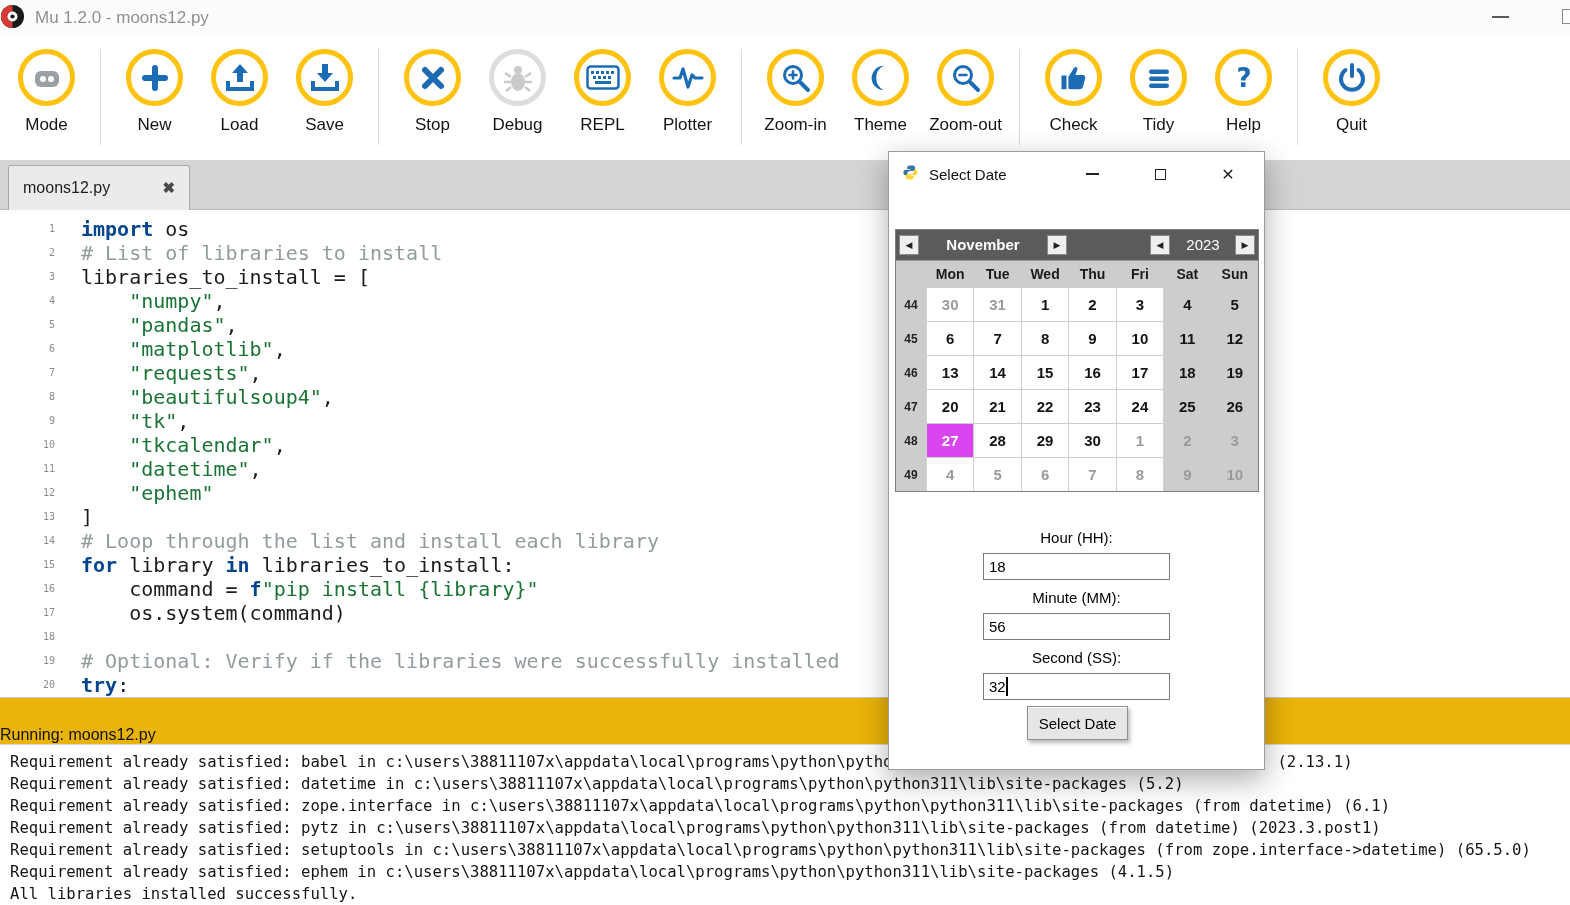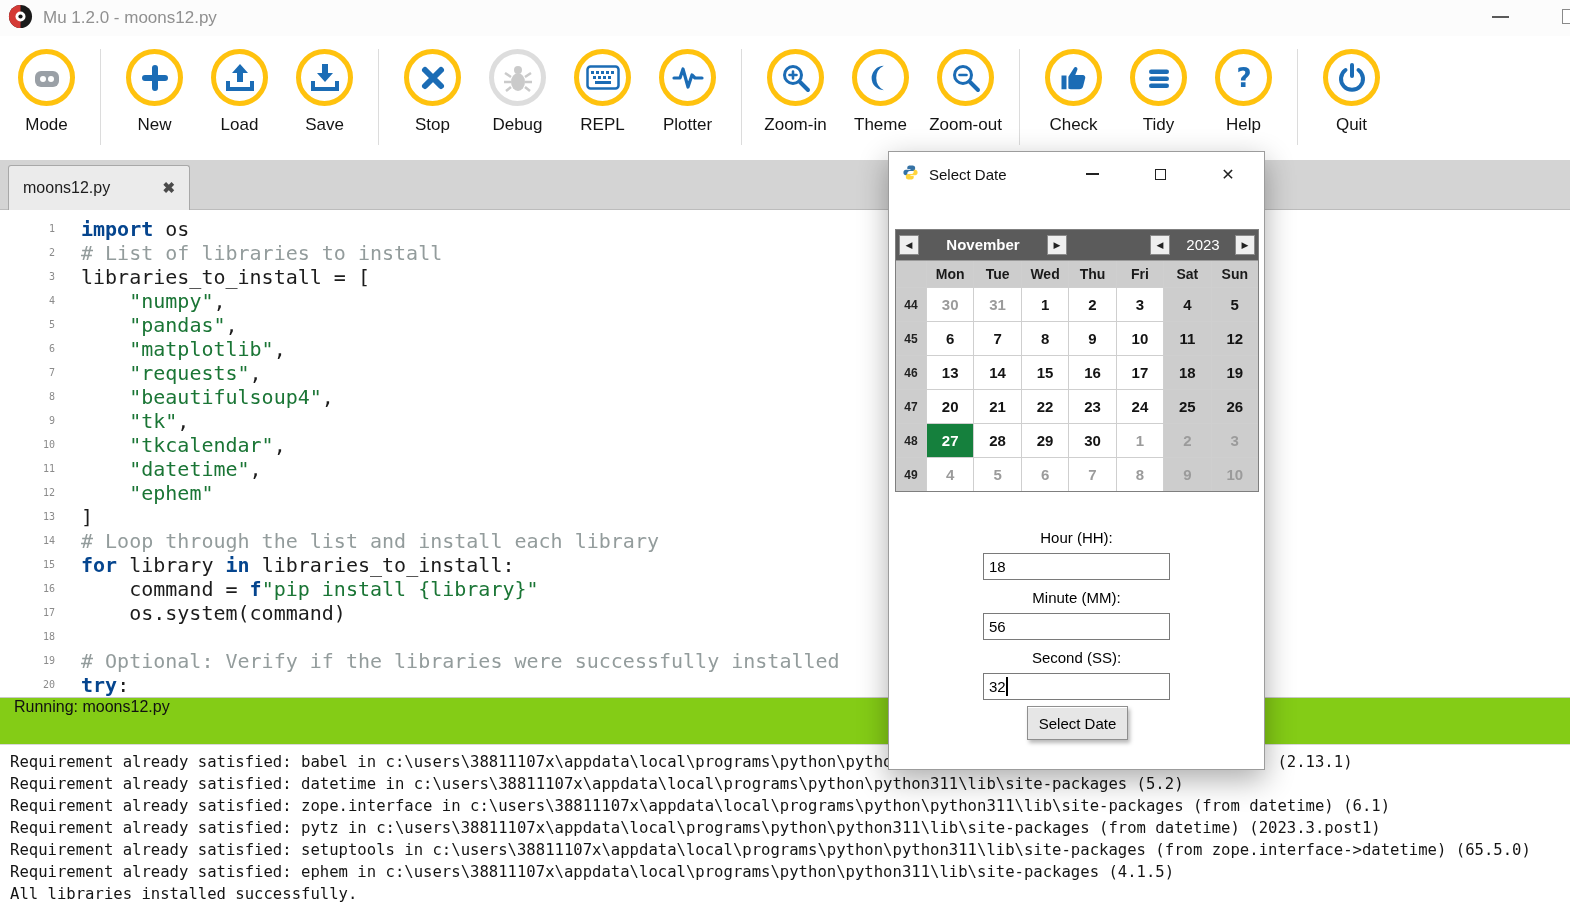--- a/index.html
+++ b/index.html
@@ -1,20 +1,20 @@
 <!DOCTYPE html>
 <html><head>
 <meta charset="utf-8">
 <style>
   *{margin:0;padding:0;box-sizing:border-box}
   html,body{width:1570px;height:905px;overflow:hidden;background:#fff;font-family:"Liberation Sans",sans-serif}
   #stage{position:relative;width:1570px;height:905px;background:#fff;overflow:hidden}
 
   
-  .titlebar{position:absolute;left:0;top:0;width:100%;height:36px;background:#fcfcfc;display:flex;align-items:center;padding-left:8px}
+  .titlebar{position:absolute;left:0;top:0;width:100%;height:36px;background:#fcfcfc;display:flex;align-items:center;}
   .title-text{color:#909090;font-size:17px;margin-left:10px}
   .win-min{position:absolute;left:1492px;top:16px;width:17px;height:2px;background:#5a5a5a}
   .win-edge{position:absolute;left:1562px;top:9px;width:14px;height:15px;border:1.5px solid #8a8a8a;background:#fff}
 
   
   .toolbar{position:absolute;left:0;top:36px;width:100%;height:124px;background:#fff;display:flex;align-items:flex-start;padding:13px 0 0 4px}
   .tbtn{width:85px;flex:none;display:flex;flex-direction:column;align-items:center;gap:9px;cursor:default}
   .tcircle{width:57px;height:57px;border-radius:50%;border:5px solid #ffc20e;background:#fff;display:flex;align-items:center;justify-content:center}
   .tbtn.disabled .tcircle{filter:grayscale(1) opacity(.55)}
   .tlabel{font-size:17px;color:#141414;white-space:nowrap}
@@ -30,21 +30,21 @@
   .editor{position:absolute;left:0;top:211px;width:100%;height:486px;background:#fff;padding-top:6px;font-family:"DejaVu Sans Mono",monospace;overflow:hidden}
   .cl{height:24px;line-height:24px;display:flex;white-space:pre}
   .ln{width:55px;flex:none;text-align:right;font-size:10px;color:#8b8b8b}
   .code{margin-left:26px;font-size:20px;white-space:pre}
   .tk-kw{color:#05458e;font-weight:bold}
   .tk-st{color:#1a7535}
   .tk-cm{color:#939c9c}
   .tk-pl{color:#1c1c1c}
 
   
-  .runner-head{position:absolute;left:0;top:697px;width:100%;height:48px;background:#84cc16;border-top:1px solid #c9c9c9;border-bottom:1px solid #d8d8d8;display:flex;align-items:flex-start;padding-left:14px;font-size:16px;color:#111}
+  .runner-head{position:absolute;left:0;top:697px;width:100%;height:48px;background:#eab308;border-top:1px solid #c9c9c9;border-bottom:1px solid #d8d8d8;display:flex;align-items:flex-end;font-size:16px;color:#111}
   .runner-out{position:absolute;left:0;top:745px;width:100%;height:160px;background:#fff;padding:6px 0 0 10px;font-family:"DejaVu Sans Mono",monospace;overflow:hidden}
   .out-line{height:22px;line-height:22px;font-size:15.6px;color:#141414;white-space:pre}
 
   
   .dialog{position:absolute;left:888px;top:151px;width:377px;height:619px;background:#fff;border:1px solid #9c9c9c;box-shadow:0 10px 28px rgba(0,0,0,.32);z-index:10}
   .dlg-title{position:relative;height:44px;background:#fff;display:flex;align-items:center;padding-left:13px;gap:10px}
   .dlg-title-text{font-size:15px;color:#111}
   .dlg-btn{position:absolute;top:0;height:44px;width:44px;display:flex;align-items:center;justify-content:center;color:#222;cursor:default}
   .dlg-min{left:181px}.dlg-max{left:249px}.dlg-close{left:317px;font-size:16px}
   .min-line{width:13px;height:2px;background:#222}
@@ -56,21 +56,21 @@
   .cal-arrow{position:absolute;top:5px;width:20px;height:20px;background:#efefef;border:1px solid #8a8a8a;color:#222;font-size:9px;display:flex;align-items:center;justify-content:center;cursor:default}
   .arr-ml{left:3px}.arr-mr{left:151px}.arr-yl{left:254px}.arr-yr{left:339px}
   .cal-month{position:absolute;left:24px;width:126px;text-align:center;line-height:30px;font-size:15px;font-weight:bold;color:#fff}
   .cal-year{position:absolute;left:276px;width:62px;text-align:center;line-height:30px;font-size:15px;font-weight:normal;color:#fff}
   .cal-grid{display:grid;grid-template-columns:30px repeat(7,1fr);grid-template-rows:26px repeat(6,33px);gap:1px;background:#cfcfcf;border-top:1px solid #9a9a9a}
   .dn{background:#cdcdcd;display:flex;align-items:center;justify-content:center;font-size:14px;font-weight:bold;color:#1a1a1a}
   .wk{background:#cdcdcd;display:flex;align-items:center;justify-content:center;font-size:12px;font-weight:bold;color:#222}
   .day{background:#fff;display:flex;align-items:center;justify-content:center;font-size:15px;font-weight:600;color:#141414;cursor:default}
   .day.wkend{background:#cdcdcd}
   .day.muted{color:#9b9b9b}
-  .day.sel{background:#15803d;color:#fff}
+  .day.sel{background:#d946ef;color:#fff}
 
   
   .time-label{position:absolute;width:100%;text-align:center;font-size:15px;font-weight:400;color:#000}
   .lbl-hour{top:377px}.lbl-min{top:437px}.lbl-sec{top:497px}
   .time-input{position:absolute;left:94px;width:187px;height:27px;border:1px solid #7a7a7a;background:#fff;font-size:15px;font-family:"Liberation Sans",sans-serif;color:#000;padding:0 5px;border-radius:0;outline:none}
   .inp-hour{top:401px}.inp-min{top:461px}.inp-sec{top:521px}
   .caret{position:absolute;left:117px;top:525px;width:2px;height:19px;background:#000}
   .select-btn{position:absolute;left:138px;top:554px;width:101px;height:34px;background:#e6e6e6;border:1px solid #8f8f8f;font-size:15px;font-family:"Liberation Sans",sans-serif;color:#000;box-shadow:2px 3px 4px rgba(0,0,0,.28),inset 0 1px 0 #fff;cursor:default}
 </style>
 </head>

